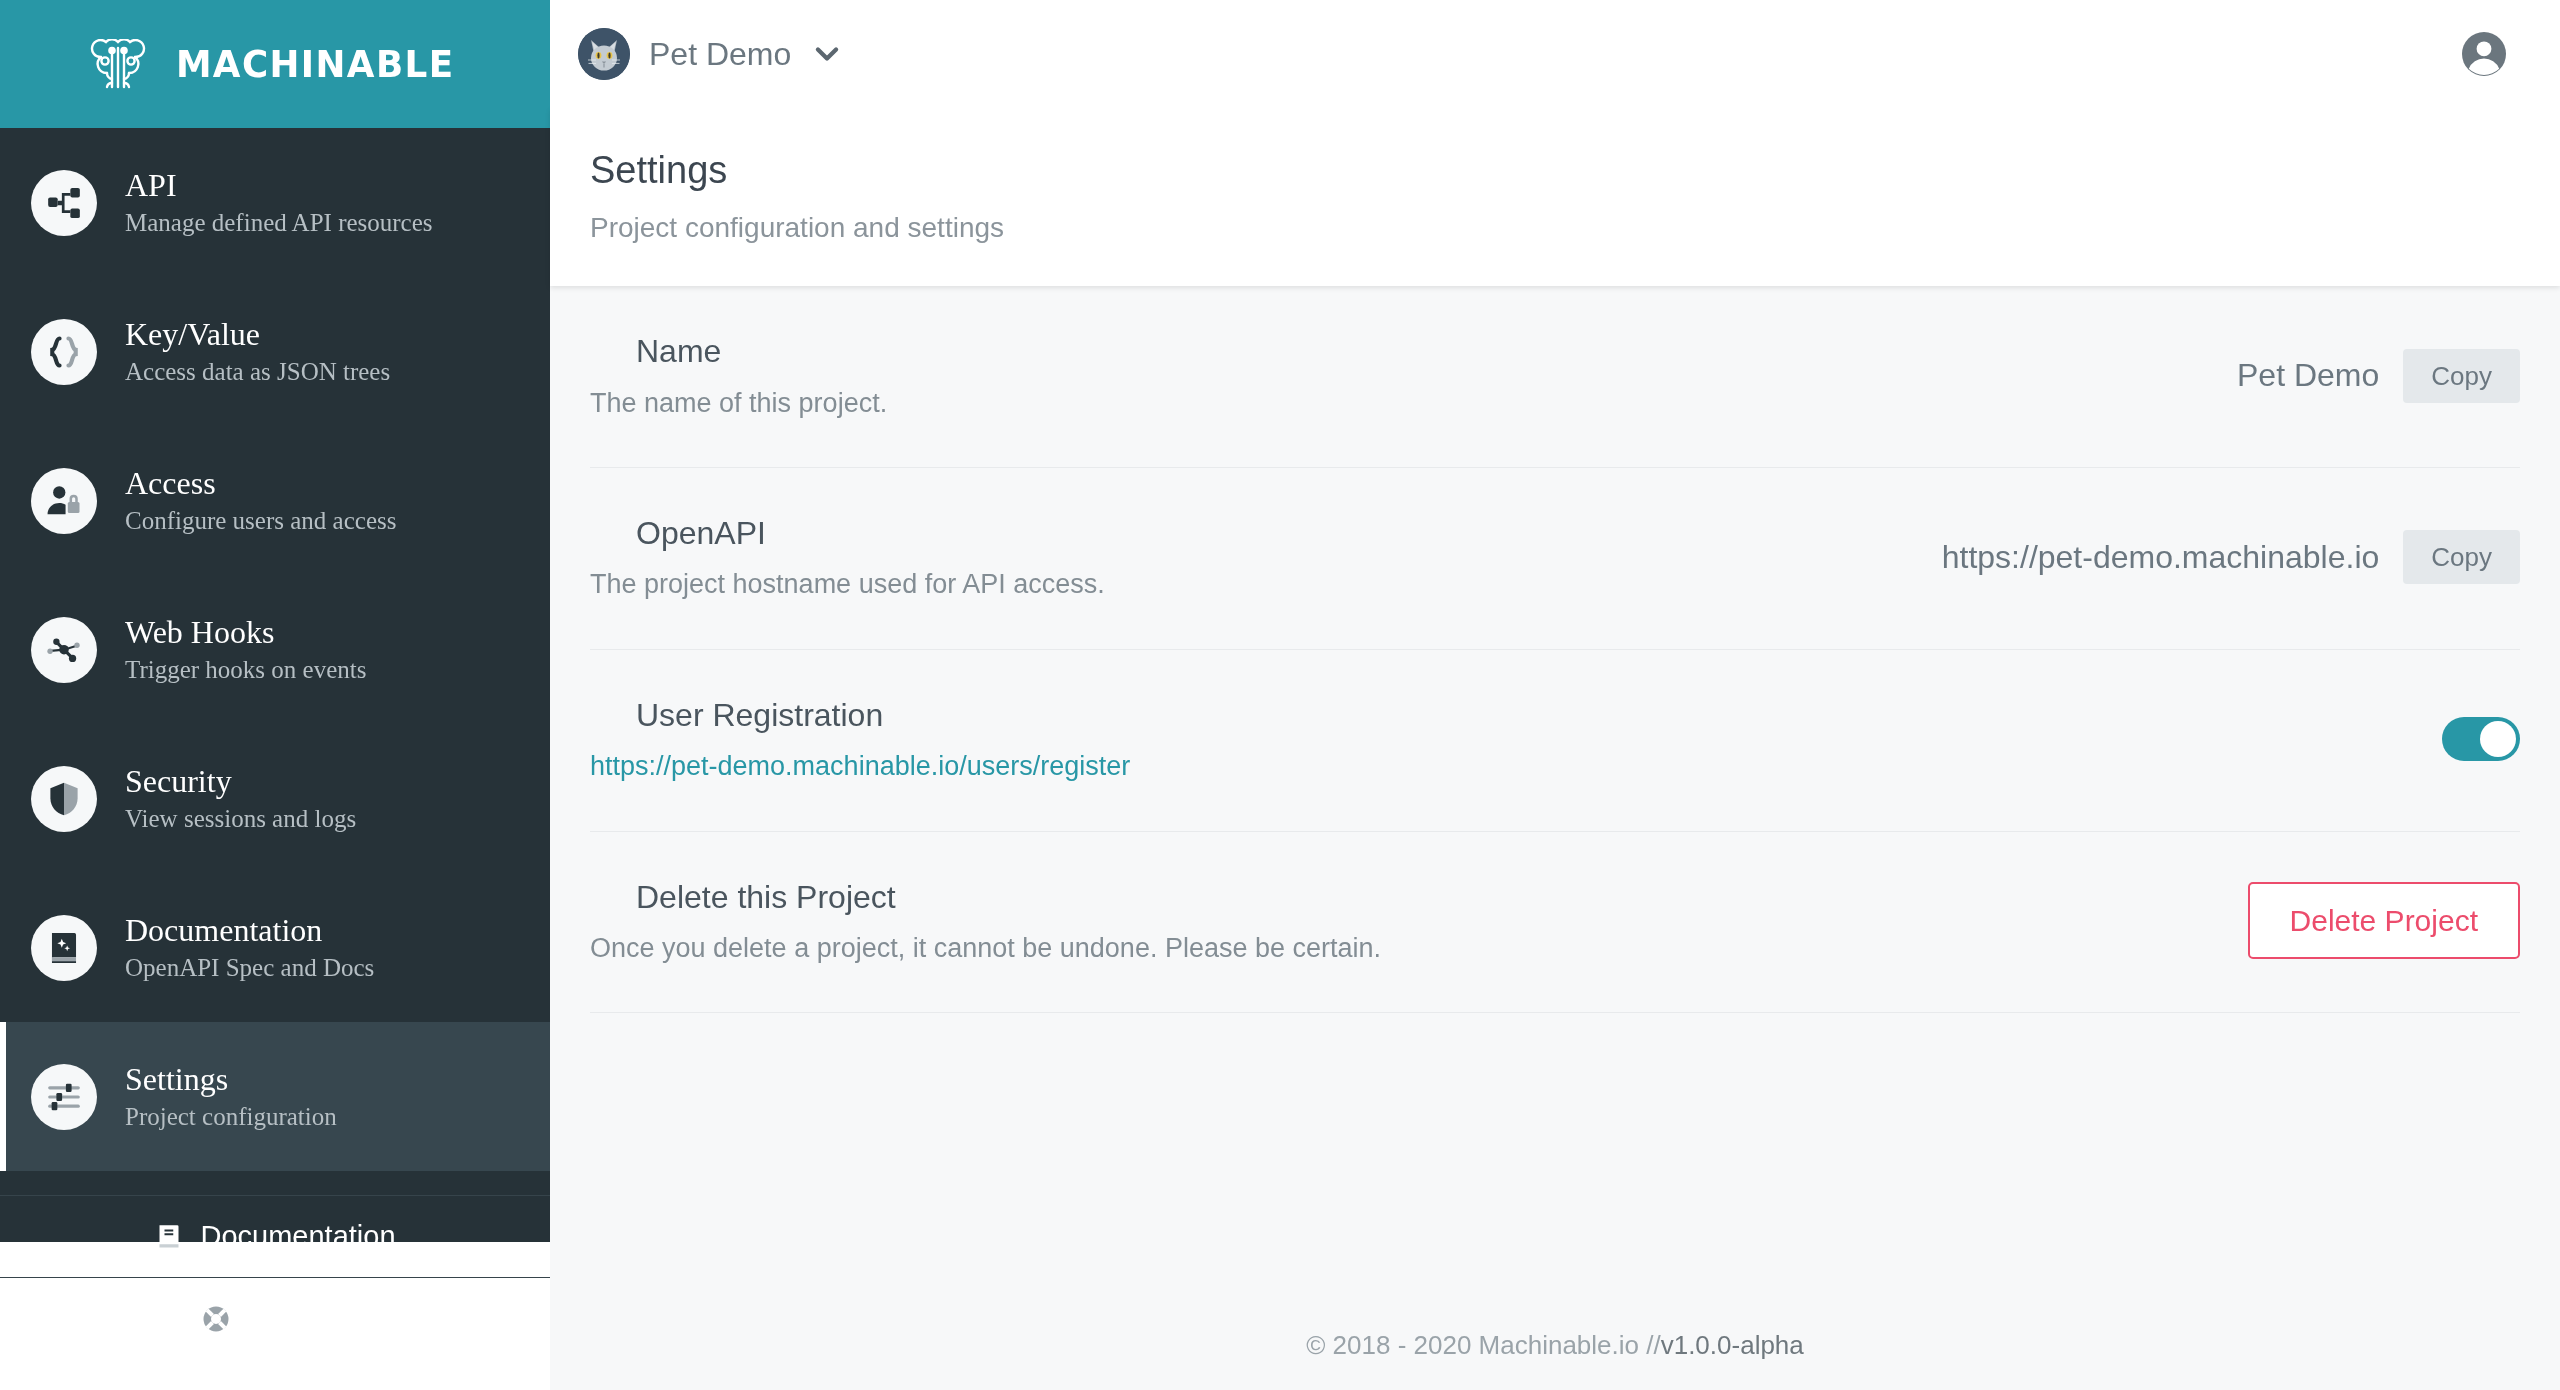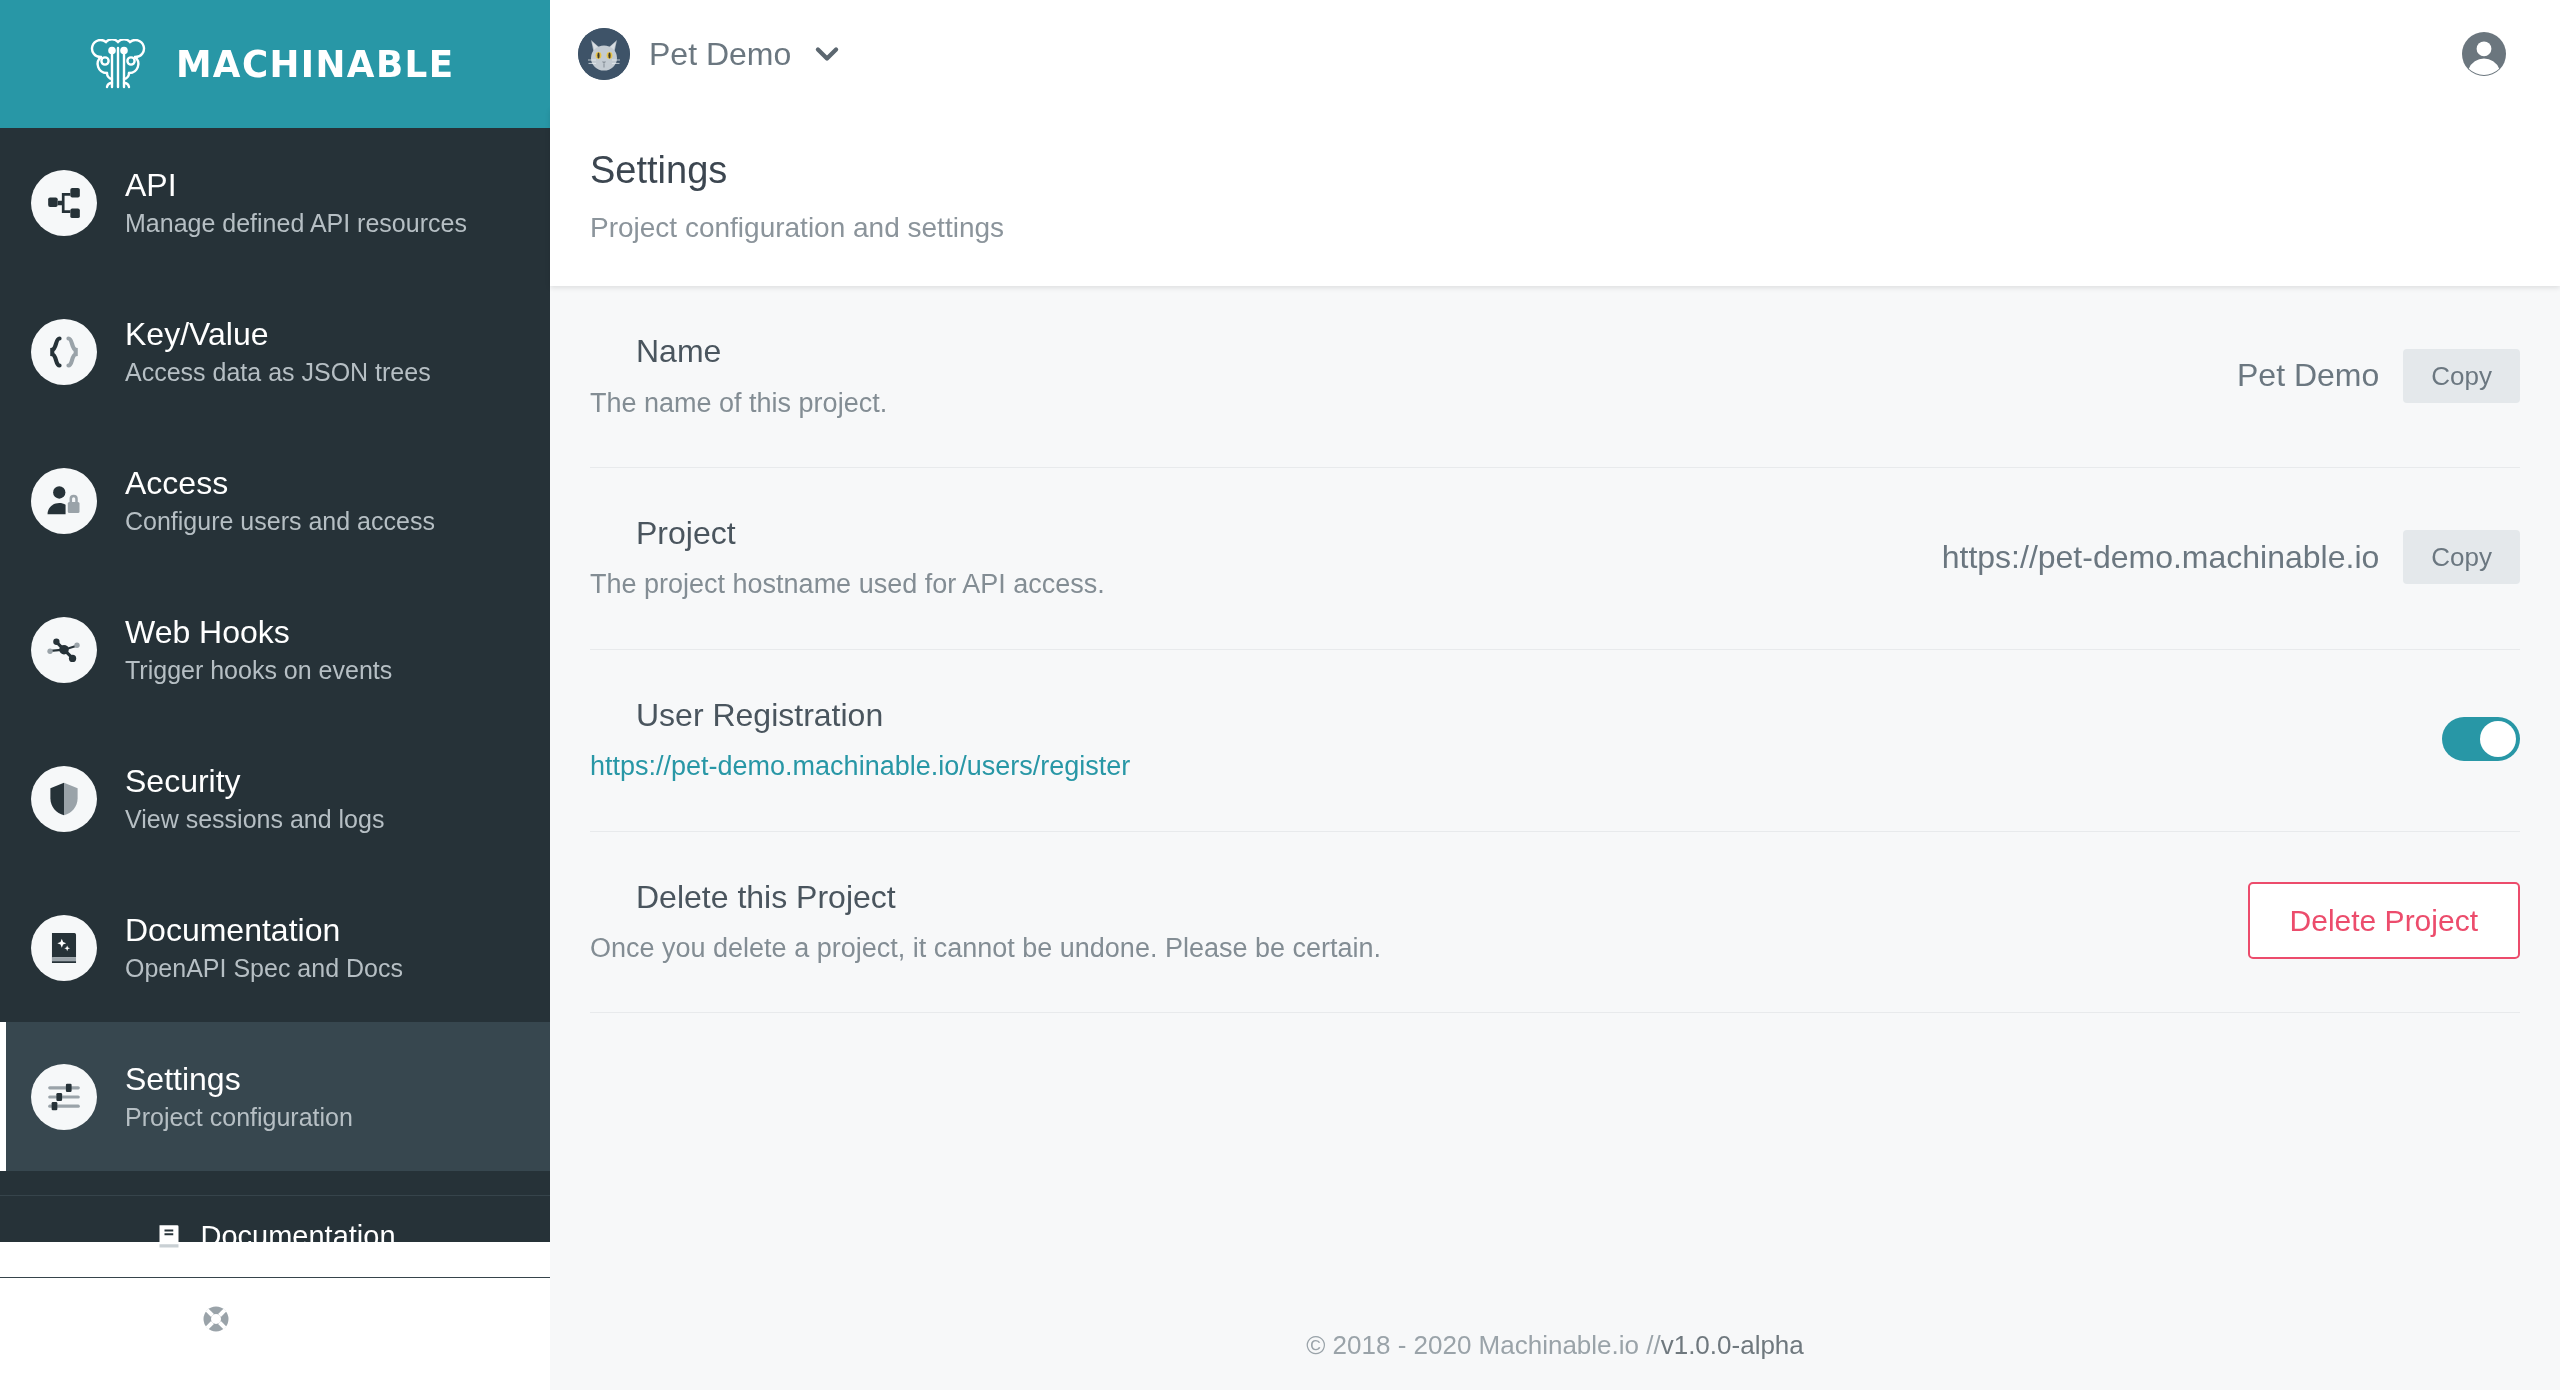--- a/index.html
+++ b/index.html
@@ -50,21 +50,21 @@
     background: #37474f;
     border-left-color: #ffffff;
   }
   .nav-icon {
     width: 66px; height: 66px; min-width: 66px;
     border-radius: 50%;
     background: #f6f8f9;
     display: flex; align-items: center; justify-content: center;
   }
   .nav-icon svg { width: 38px; height: 38px; display: block; }
-  .nav-text { display: flex; flex-direction: column; gap: 8px; }
+  .nav-text { display: flex; flex-direction: column; gap: 8px; font-family: Liberation Serif, serif; }
   .nav-title {
     color: #ffffff;
     font-size: 32px;
     line-height: 1.05;
     font-weight: 400;
   }
   .nav-sub {
     color: #b6bfc4;
     font-size: 25px;
     line-height: 1.05;
@@ -412,21 +412,21 @@
           <div class="row-desc">The name of this project.</div>
         </div>
         <div class="row-right">
           <span class="row-value">Pet Demo</span>
           <button class="copy-btn">Copy</button>
         </div>
       </div>
 
       <div class="row">
         <div class="row-left">
-          <div class="row-label">Project</div>
+          <div class="row-label">OpenAPI</div>
           <div class="row-desc">The project hostname used for API access.</div>
         </div>
         <div class="row-right">
           <span class="row-value">https://pet-demo.machinable.io</span>
           <button class="copy-btn">Copy</button>
         </div>
       </div>
 
       <div class="row">
         <div class="row-left">

